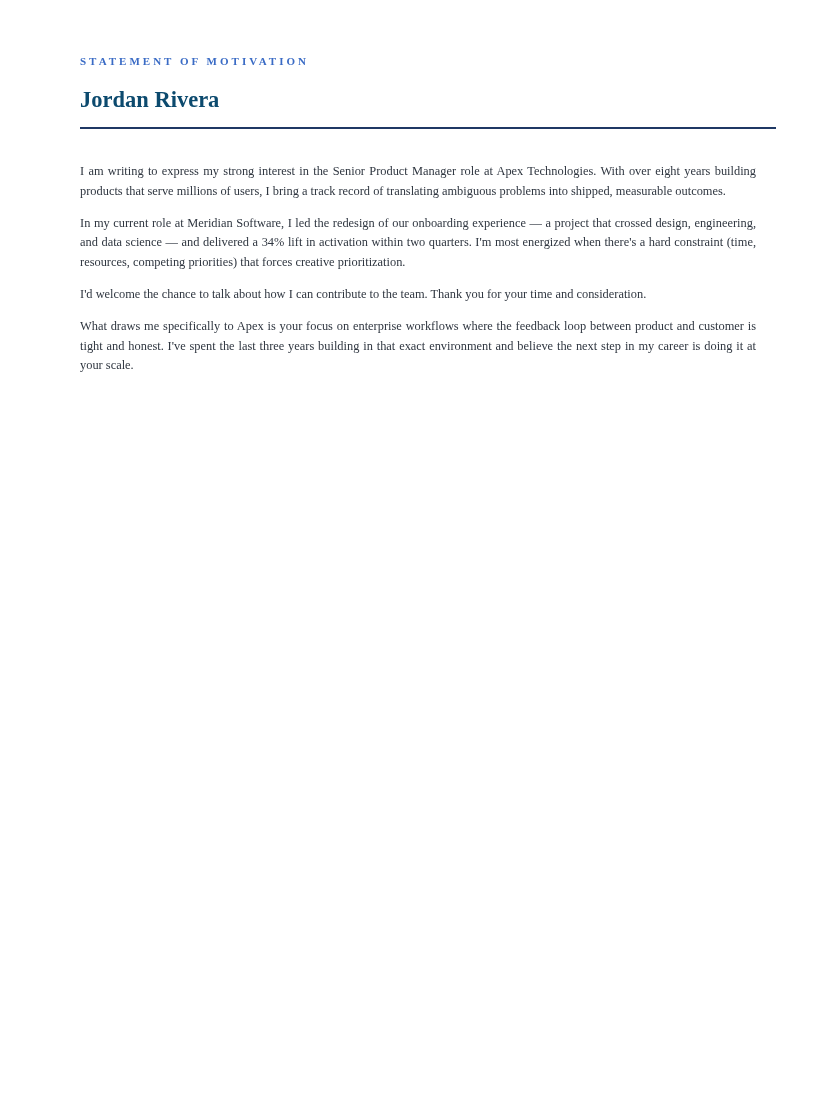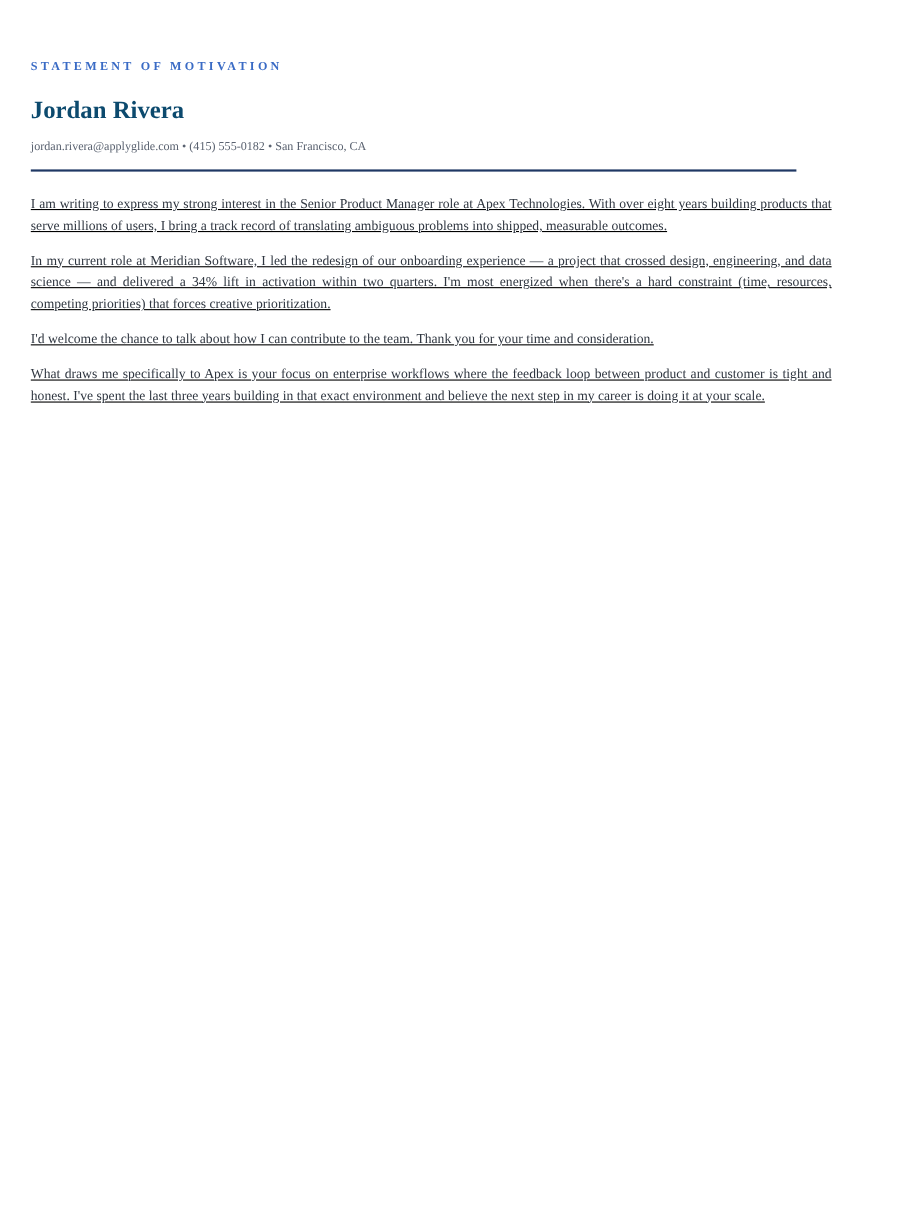--- a/index.html
+++ b/index.html
@@ -10,21 +10,21 @@
     font-family: "Liberation Serif", "DejaVu Serif", serif;
     overflow: hidden;
   }
   .page {
     width: 816px;
     height: 1100px;
     background: #ffffff;
     position: relative;
   }
   .content {
-    padding: 54px 60px 0 28px;
+    padding: 54px 60px 0 80px;
   }
   .eyebrow {
     font-size: 11px;
     font-weight: bold;
     letter-spacing: 3px;
     color: #3a6bc5;
     line-height: 14px;
   }
   .doc-title {
     margin-top: 18px;
@@ -39,43 +39,41 @@
     color: #5a6270;
     line-height: 14px;
   }
   .rule {
     margin-top: 14px;
     height: 2px;
     width: 696px;
     background: #1f3864;
   }
   .body-text {
-    margin-top: 20px;
-    text-decoration: underline;
+    margin-top: 33px;
   }
   .body-text p {
     font-size: 12.4px;
     line-height: 19.8px;
     color: #2f3640;
     text-align: justify;
     margin-bottom: 12px;
   }
   .body-text p:last-child { margin-bottom: 0; }
 </style>
 </head>
 <body>
 
 <div class="page">
   <div class="content">
 
     <div class="eyebrow">STATEMENT OF MOTIVATION</div>
 
     <h1 class="doc-title">Jordan Rivera</h1>
 
-    <div class="contact-line">jordan.rivera@applyglide.com • (415) 555-0182 • San Francisco, CA</div>
 
     <div class="rule"></div>
 
     <div class="body-text">
       <p>I am writing to express my strong interest in the Senior Product Manager role at Apex Technologies. With over eight years building products that serve millions of users, I bring a track record of translating ambiguous problems into shipped, measurable outcomes.</p>
       <p>In my current role at Meridian Software, I led the redesign of our onboarding experience — a project that crossed design, engineering, and data science — and delivered a 34% lift in activation within two quarters. I'm most energized when there's a hard constraint (time, resources, competing priorities) that forces creative prioritization.</p>
       <p>I'd welcome the chance to talk about how I can contribute to the team. Thank you for your time and consideration.</p>
       <p>What draws me specifically to Apex is your focus on enterprise workflows where the feedback loop between product and customer is tight and honest. I've spent the last three years building in that exact environment and believe the next step in my career is doing it at your scale.</p>
     </div>
 

